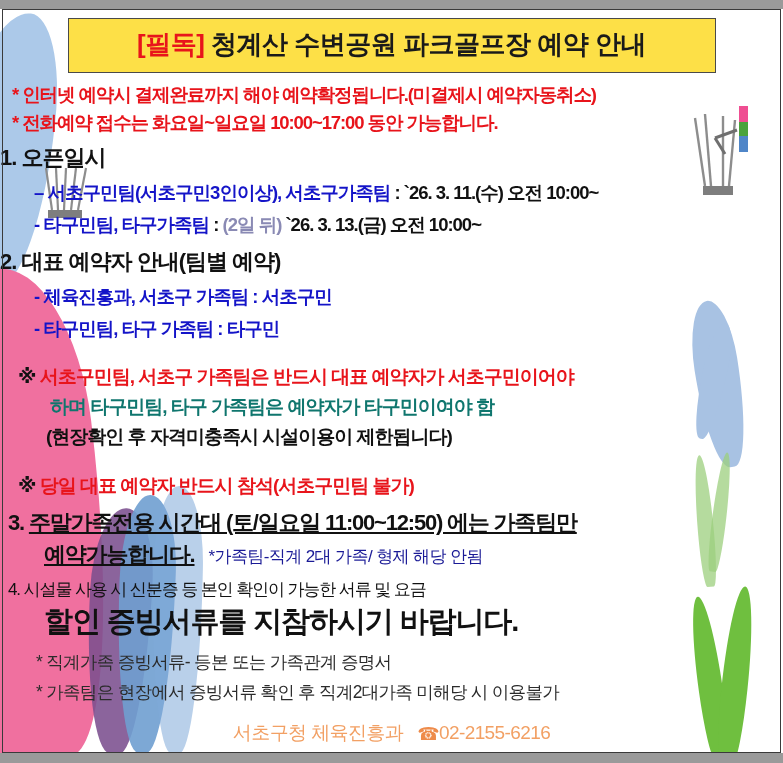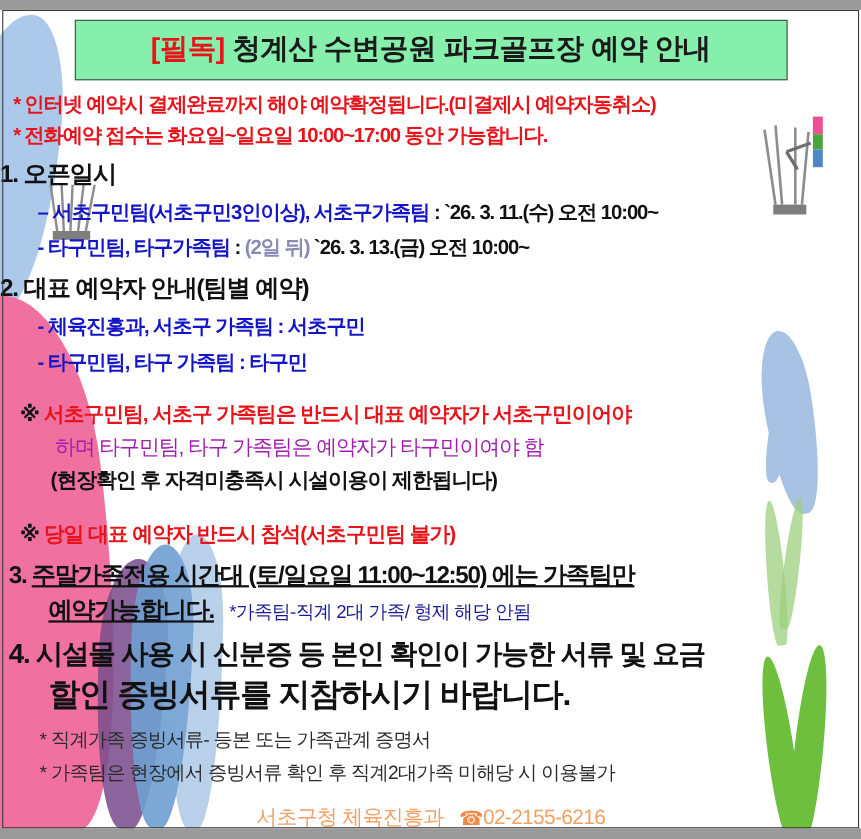--- a/index.html
+++ b/index.html
@@ -116,21 +116,21 @@
   .clubs-right{right:28px;top:104px;width:66px;height:108px;}
   
   .content{
     position:absolute;left:0;top:9px;
     width:783px;
     z-index:10;
   }
   .title-box{
     margin:9px auto 0 auto;
     width:648px;
-    background:#86efac;
+    background:#fde047;
     border:1px solid #4a4a4a;
     box-sizing:border-box;
     text-align:center;
     padding:8px 0 10px 0;
   }
   .title-text{
     font-size:26px;
     font-weight:bold;
     color:#1a1a1a;
     letter-spacing:-.5px;
@@ -175,24 +175,24 @@
     font-weight:bold;
     letter-spacing:-1px;
     white-space:nowrap;
     color:#e8141b;
   }
   .star-red .mark{color:#111111;}
   .cont-red{
     margin-top:4px;
     margin-left:50px;
     font-size:19px;
-    font-weight:normal;
-    letter-spacing:-1px;
-    white-space:nowrap;
-    color:#a21caf;
+    font-weight:bold;
+    letter-spacing:-1px;
+    white-space:nowrap;
+    color:#0f766e;
   }
   .cont-black{
     margin-top:4px;
     margin-left:46px;
     font-size:19px;
     font-weight:bold;
     letter-spacing:-1px;
     white-space:nowrap;
     color:#111111;
   }
@@ -207,21 +207,21 @@
     font-size:22px;font-weight:bold;color:#111111;
     letter-spacing:-1.2px;white-space:nowrap;
   }
   .s3line2 .ul{text-decoration:underline;text-underline-offset:2px;}
   .s3note{
     color:#1a1a96;font-size:17px;font-weight:normal;
     letter-spacing:-.6px;margin-left:14px;
   }
   .s4line{
     margin-top:8px;margin-left:8px;
-    font-size:25px;font-weight:bold;color:#111111;
+    font-size:17px;font-weight:normal;color:#111111;
     letter-spacing:-1.1px;white-space:nowrap;
   }
   .s4line2{
     margin-top:1px;margin-left:44px;
     font-size:29px;font-weight:bold;color:#111111;
     letter-spacing:-1.1px;white-space:nowrap;
   }
   .s4sub{
     margin-top:8px;margin-left:36px;
     font-size:17.5px;color:#2b2b2b;

